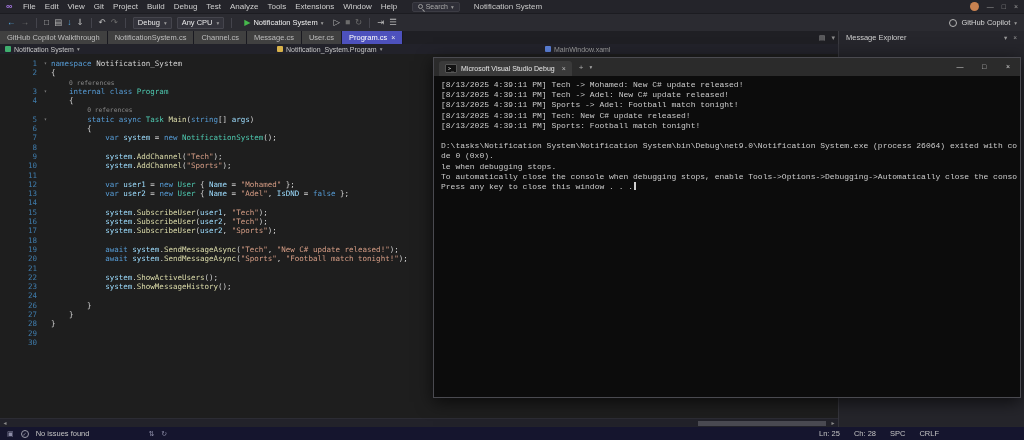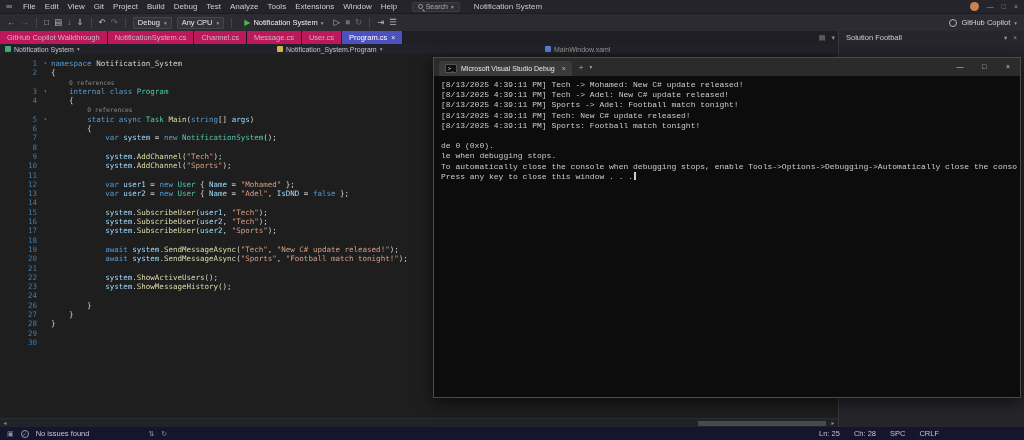--- a/index.html
+++ b/index.html
@@ -31,21 +31,21 @@
   .dropdown{display:flex;align-items:center;gap:4px;background:#33333b;border:1px solid #45454d;height:12px;padding:0 4px;font-size:7.5px;color:#e8e8e8;border-radius:1px}
   .chev{font-size:5.5px;color:#9a9a9a}
   .start-btn{display:flex;align-items:center;gap:3px;height:13px;padding:0 5px;font-size:7.5px;color:#f0f0f0}
   .play{color:var(--start_green);font-size:8px}
   .copilot{margin-left:auto;display:flex;align-items:center;gap:4px;font-size:7.5px;color:#d5d5d5}
   .copilot-icon{width:8px;height:8px;border-radius:50%;border:1px solid #b5b5b5;display:inline-block}
 
   
   .tabrow{position:absolute;top:31px;left:0;right:0;height:13px;background:#1f1f24;display:flex;align-items:stretch;z-index:6}
   .tabs{display:flex}
-  .doc-tab{display:flex;align-items:center;gap:4px;padding:0 7px;font-size:7.5px;color:#bdbdbd;background:#be185d;border-right:1px solid #191920;cursor:default;white-space:nowrap}
+  .doc-tab{display:flex;align-items:center;gap:4px;padding:0 7px;font-size:7.5px;color:#bdbdbd;background:#404040;border-right:1px solid #191920;cursor:default;white-space:nowrap}
   .doc-tab.active{background:var(--accent);color:#fff}
   .doc-tab-close{font-size:7px;color:#eee}
   .tr-spacer{flex:1}
   .tr-icon{align-self:center;color:#8e8e8e;font-size:7px;margin:0 3px}
   .se-header{width:186px;background:#26262c;border-left:1px solid #3a3a40;display:flex;align-items:center;padding:0 7px;font-size:7.5px;color:#cfcfcf}
   .se-icons{margin-left:auto;display:flex;gap:6px;color:#9a9a9a;font-size:6.5px}
 
   
   .main{position:absolute;top:44px;bottom:13px;left:0;right:0;display:flex}
   .editor-group{width:838px;display:flex;flex-direction:column;background:#1e1e1e;position:relative}
@@ -190,21 +190,21 @@
       </div>
       <div class="doc-tab active">
         <span class="doc-tab-label">Program.cs</span>
         <span class="doc-tab-close">×</span>
       </div>
     </div>
   <div class="tr-spacer"></div>
   <span class="tr-icon">▤</span>
   <span class="tr-icon">▾</span>
   <div class="se-header">
-    <span>Solution Football</span>
+    <span>Message Explorer</span>
     <span class="se-icons">
       <span>▾</span>
       <span>×</span>
     </span>
   </div>
 </div>
 
 <div class="main">
   <div class="editor-group">
     <div class="navbar">
@@ -282,20 +282,21 @@
       <span>×</span>
     </div>
   </div>
   <div class="console-body">
       <div class="console-line">[8/13/2025 4:39:11 PM] Tech -&gt; Mohamed: New C# update released!</div>
       <div class="console-line">[8/13/2025 4:39:11 PM] Tech -&gt; Adel: New C# update released!</div>
       <div class="console-line">[8/13/2025 4:39:11 PM] Sports -&gt; Adel: Football match tonight!</div>
       <div class="console-line">[8/13/2025 4:39:11 PM] Tech: New C# update released!</div>
       <div class="console-line">[8/13/2025 4:39:11 PM] Sports: Football match tonight!</div>
       <div class="console-line"></div>
+      <div class="console-line">D:\tasks\Notification System\Notification System\bin\Debug\net9.0\Notification System.exe (process 26064) exited with co</div>
       <div class="console-line">de 0 (0x0).</div>
       <div class="console-line">le when debugging stops.</div>
       <div class="console-line">To automatically close the console when debugging stops, enable Tools-&gt;Options-&gt;Debugging-&gt;Automatically close the conso</div>
       <div class="console-line">Press any key to close this window . . .<span class="caret"></span></div>
     </div>
 </div>
 
 <div class="statusbar">
   <span class="sb-icon">▣</span>
   <span class="check-circle">✓</span>

